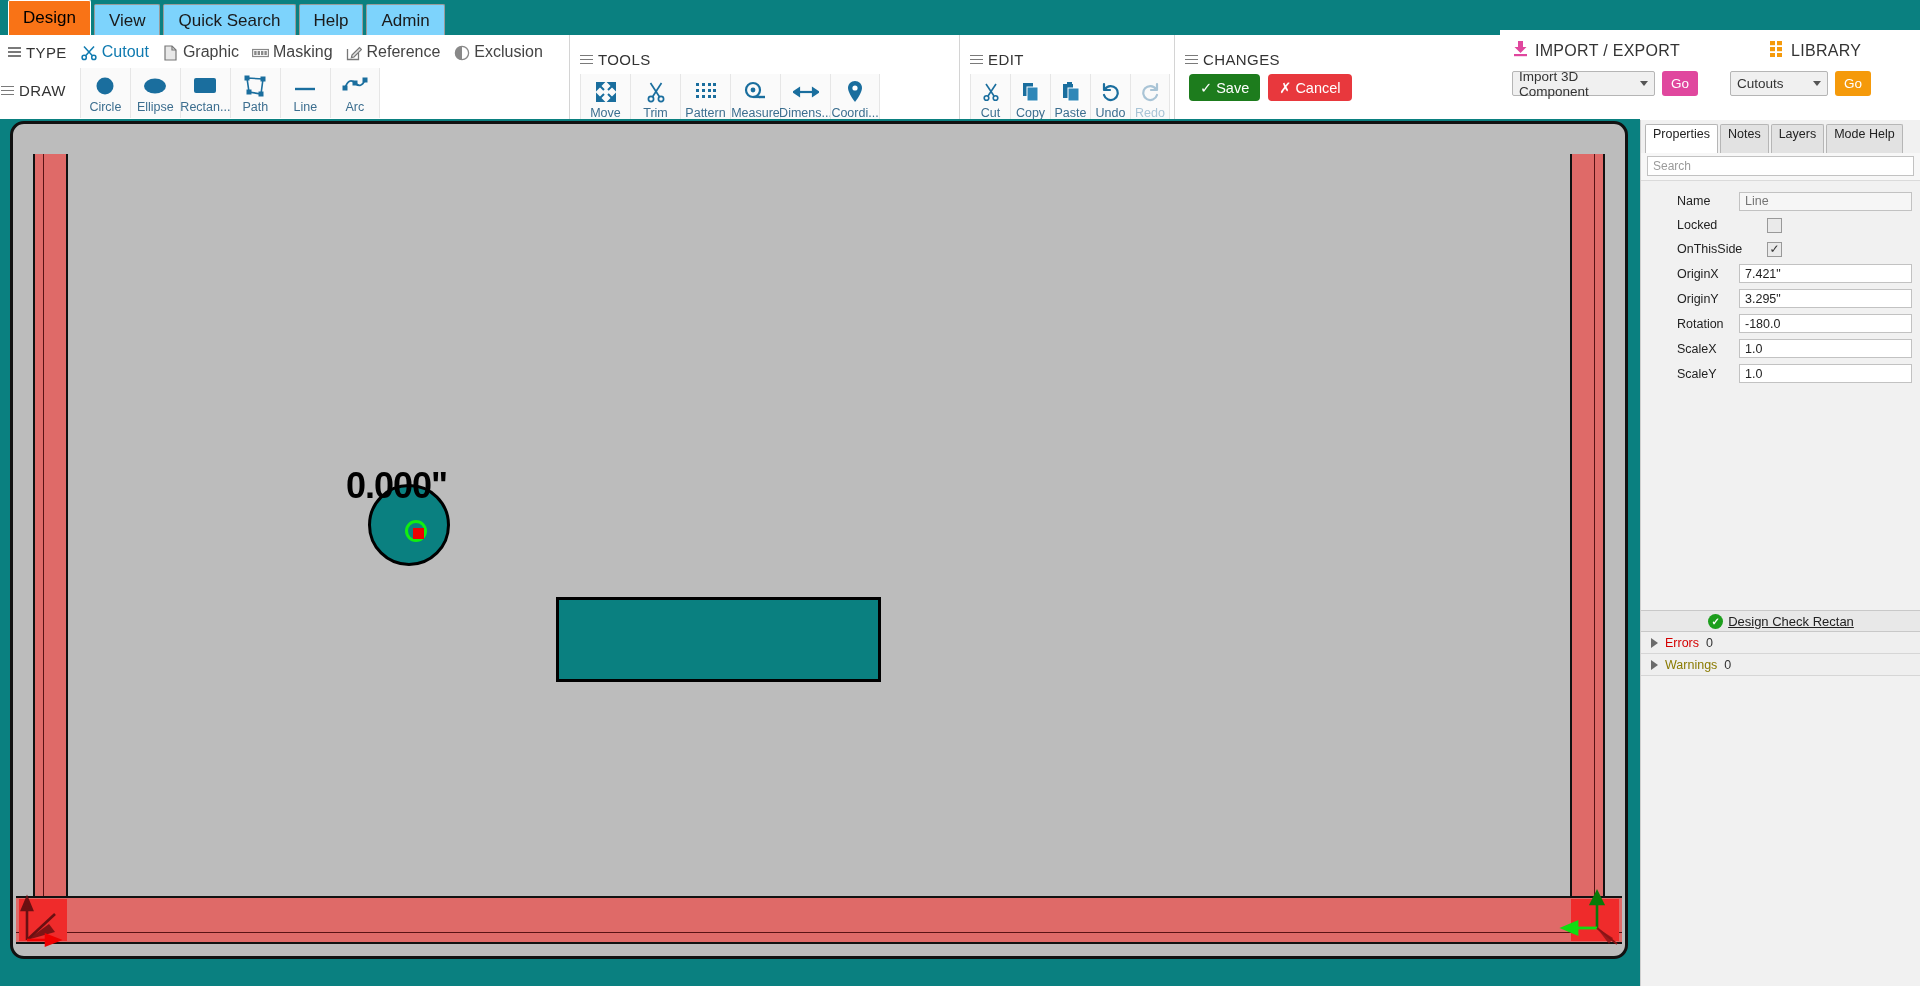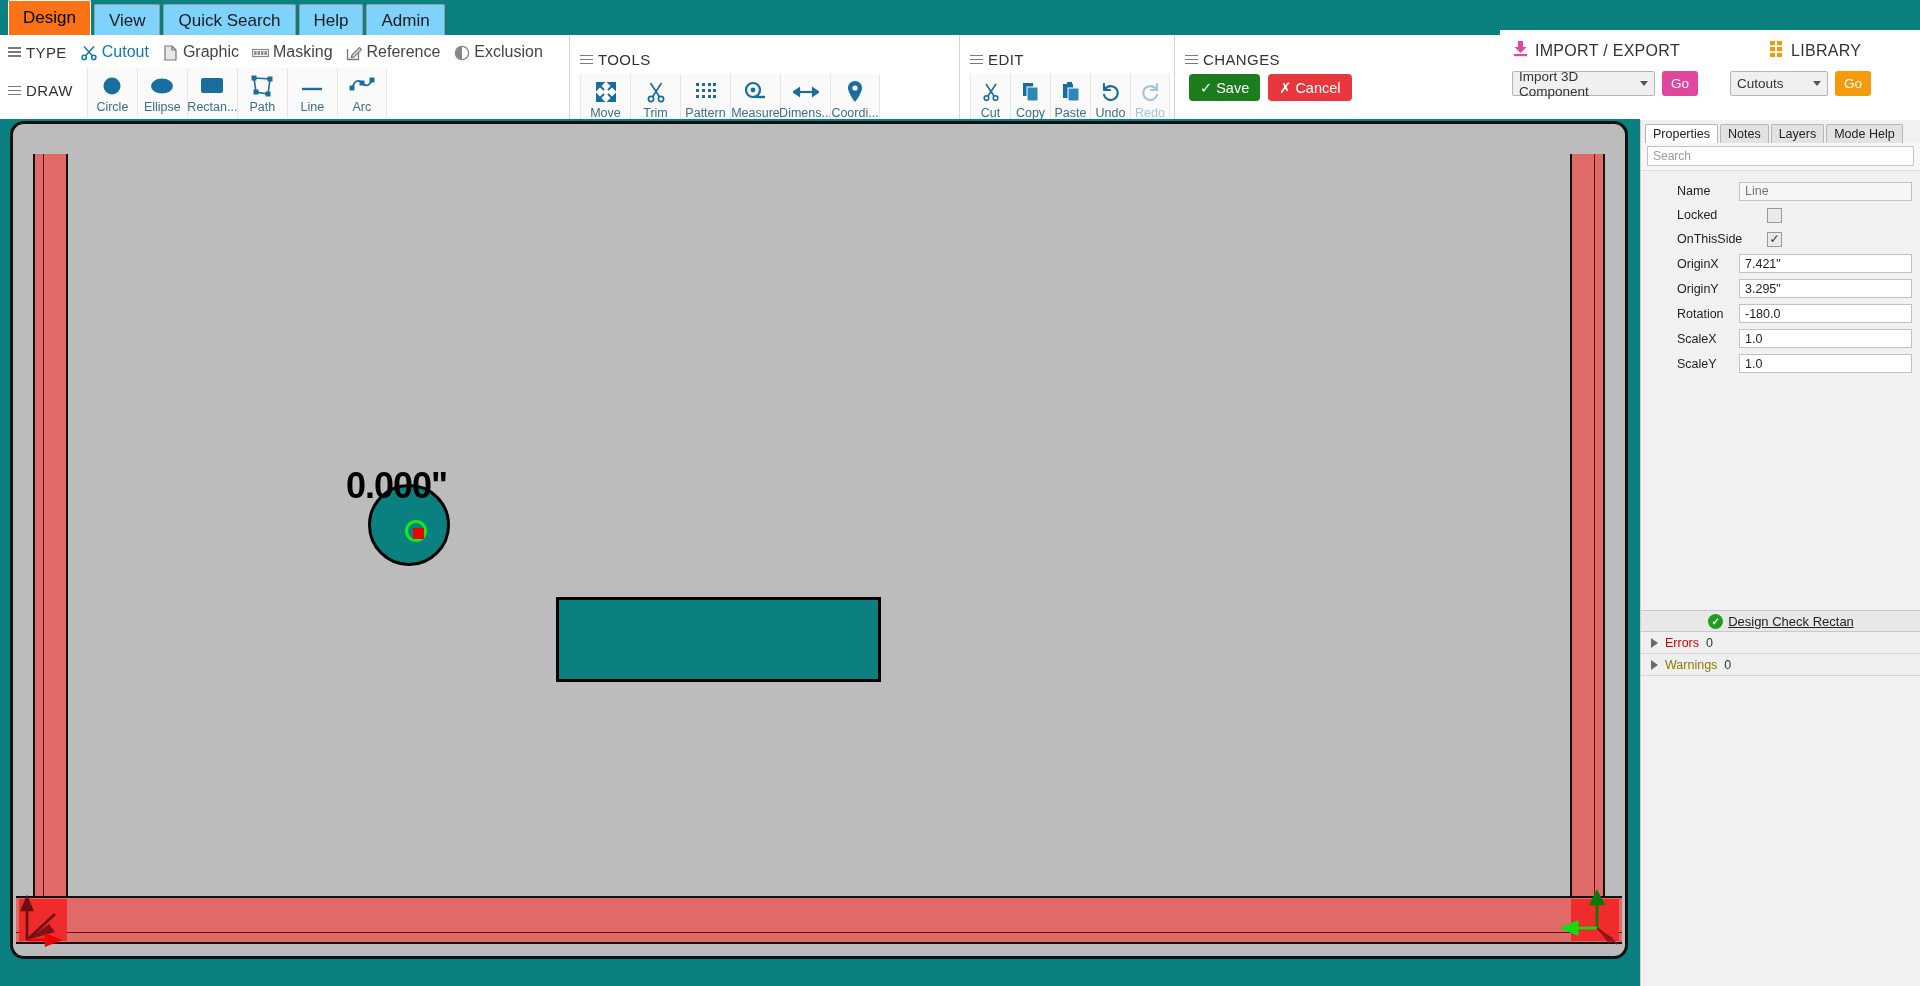--- a/index.html
+++ b/index.html
@@ -78,21 +78,21 @@
     color: #444;
   }
   .type-item.sel { color: #0f7ab0; }
   .type-ico {
     width: 17px; height: 17px; margin-right: 4px;
     display: inline-flex; align-items: center; justify-content: center;
   }
   .type-ico svg { display: block; }
 
   .row-draw {
-    position: absolute; top: 33px; left: 8px;
+    position: absolute; top: 33px; left: 1px;
     display: flex; align-items: flex-start; height: 50px;
   }
   .row-draw .grouplabel { margin-top: 14px; }
   .btn-col {
     width: 50px; height: 50px;
     display: flex; flex-direction: column; align-items: center; justify-content: center;
     border-left: 1px solid #e6e6e6;
     background: #fafafa;
     cursor: pointer;
   }
@@ -238,21 +238,21 @@
   
   .axis { position: absolute; }
 
   
   .rpanel {
     position: absolute; top: 120px; left: 1640px;
     width: 280px; height: 866px;
     background: #f1f1f1;
     border-left: 1px solid #cfcfcf;
   }
-  .ptabs { display: flex; padding: 4px 0 0 4px; background: #f1f1f1; height: 23px; }
+  .ptabs { display: flex; padding: 4px 0 0 4px; background: #f1f1f1; height: 33px; }
   .ptab {
     font-size: 12.5px; color: #222; background: #e2e2e2;
     border: 1px solid #b6b6b6; border-bottom: none;
     padding: 2px 7px 3px 7px; margin-right: 2px; cursor: pointer;
     border-radius: 2px 2px 0 0;
   }
   .ptab.active { background: #fff; border-color: #b6b6b6; }
   .psearch-wrap { padding: 3px 6px 4px 6px; background: #f7f7f7; border-bottom: 1px solid #dadada;}
   .psearch {
     width: 100%; height: 20px; border: 1px solid #c2c2c2;

